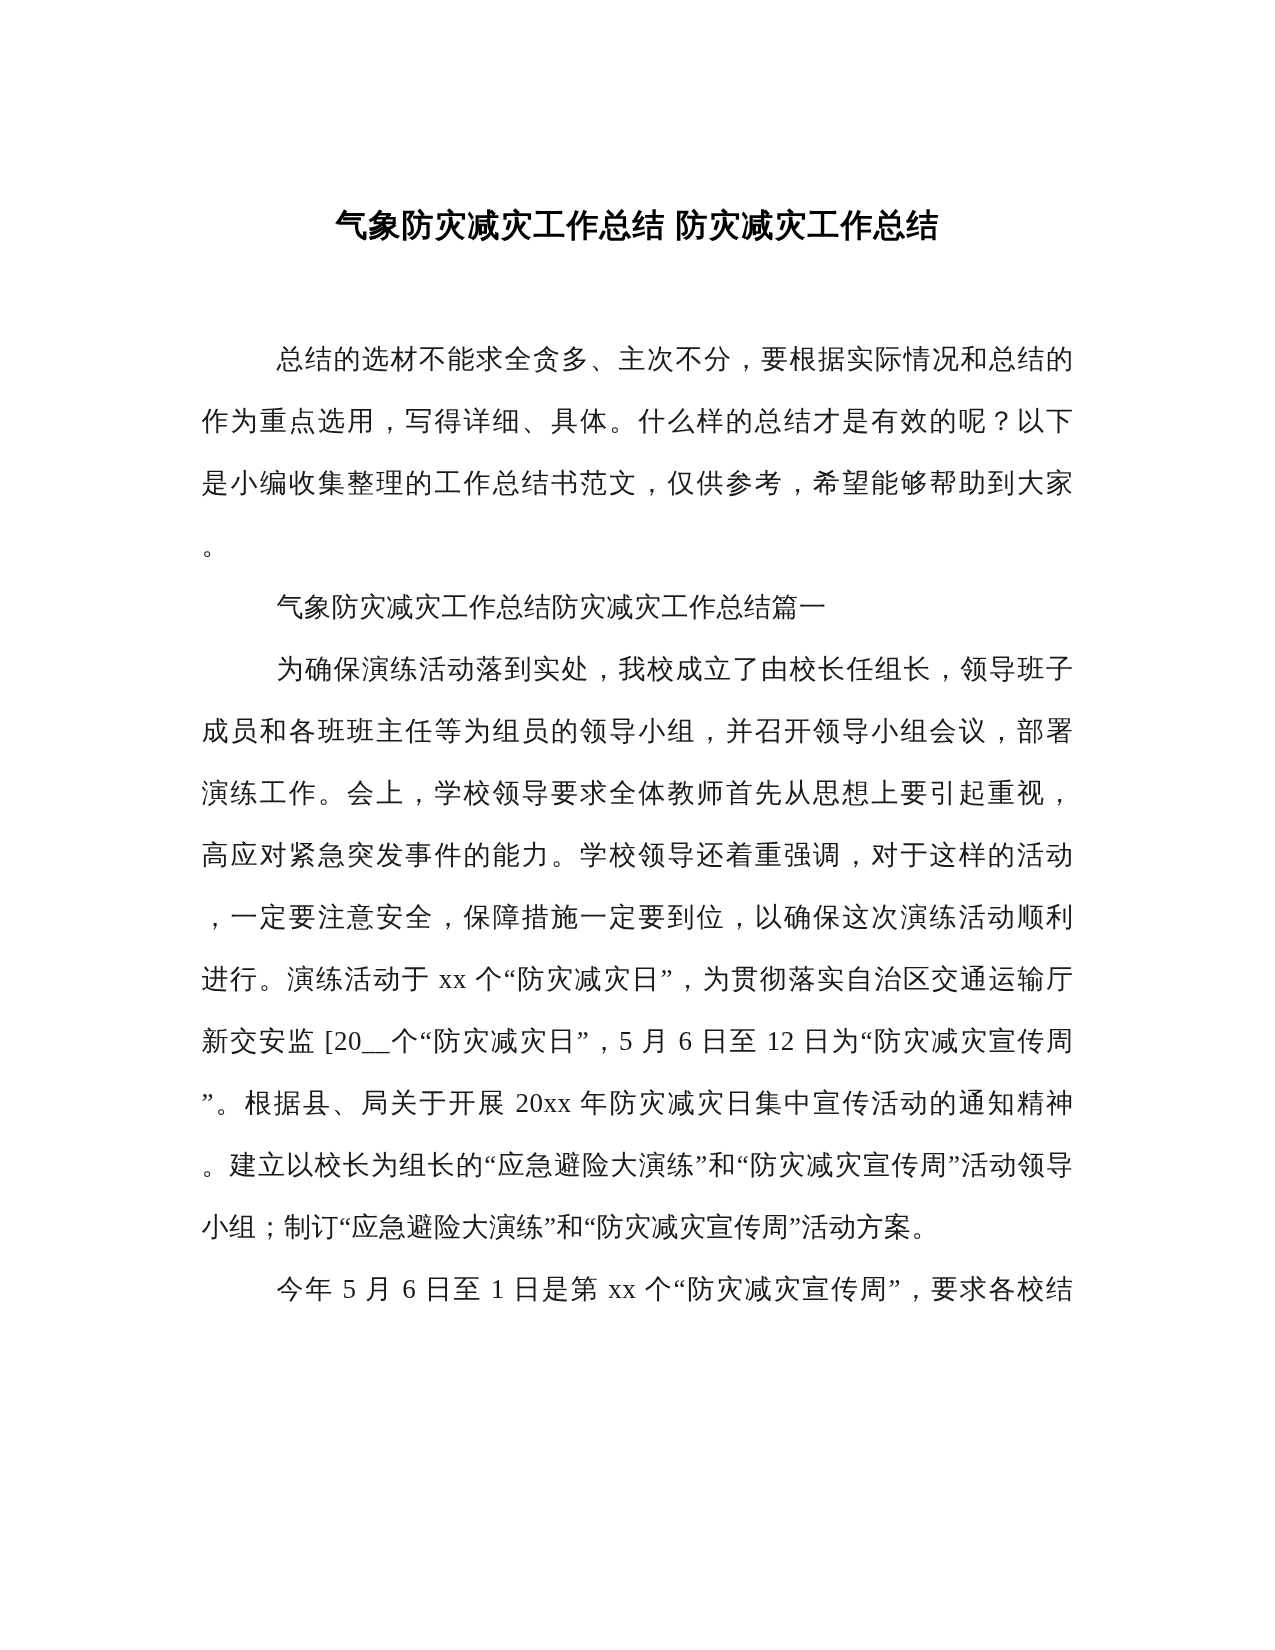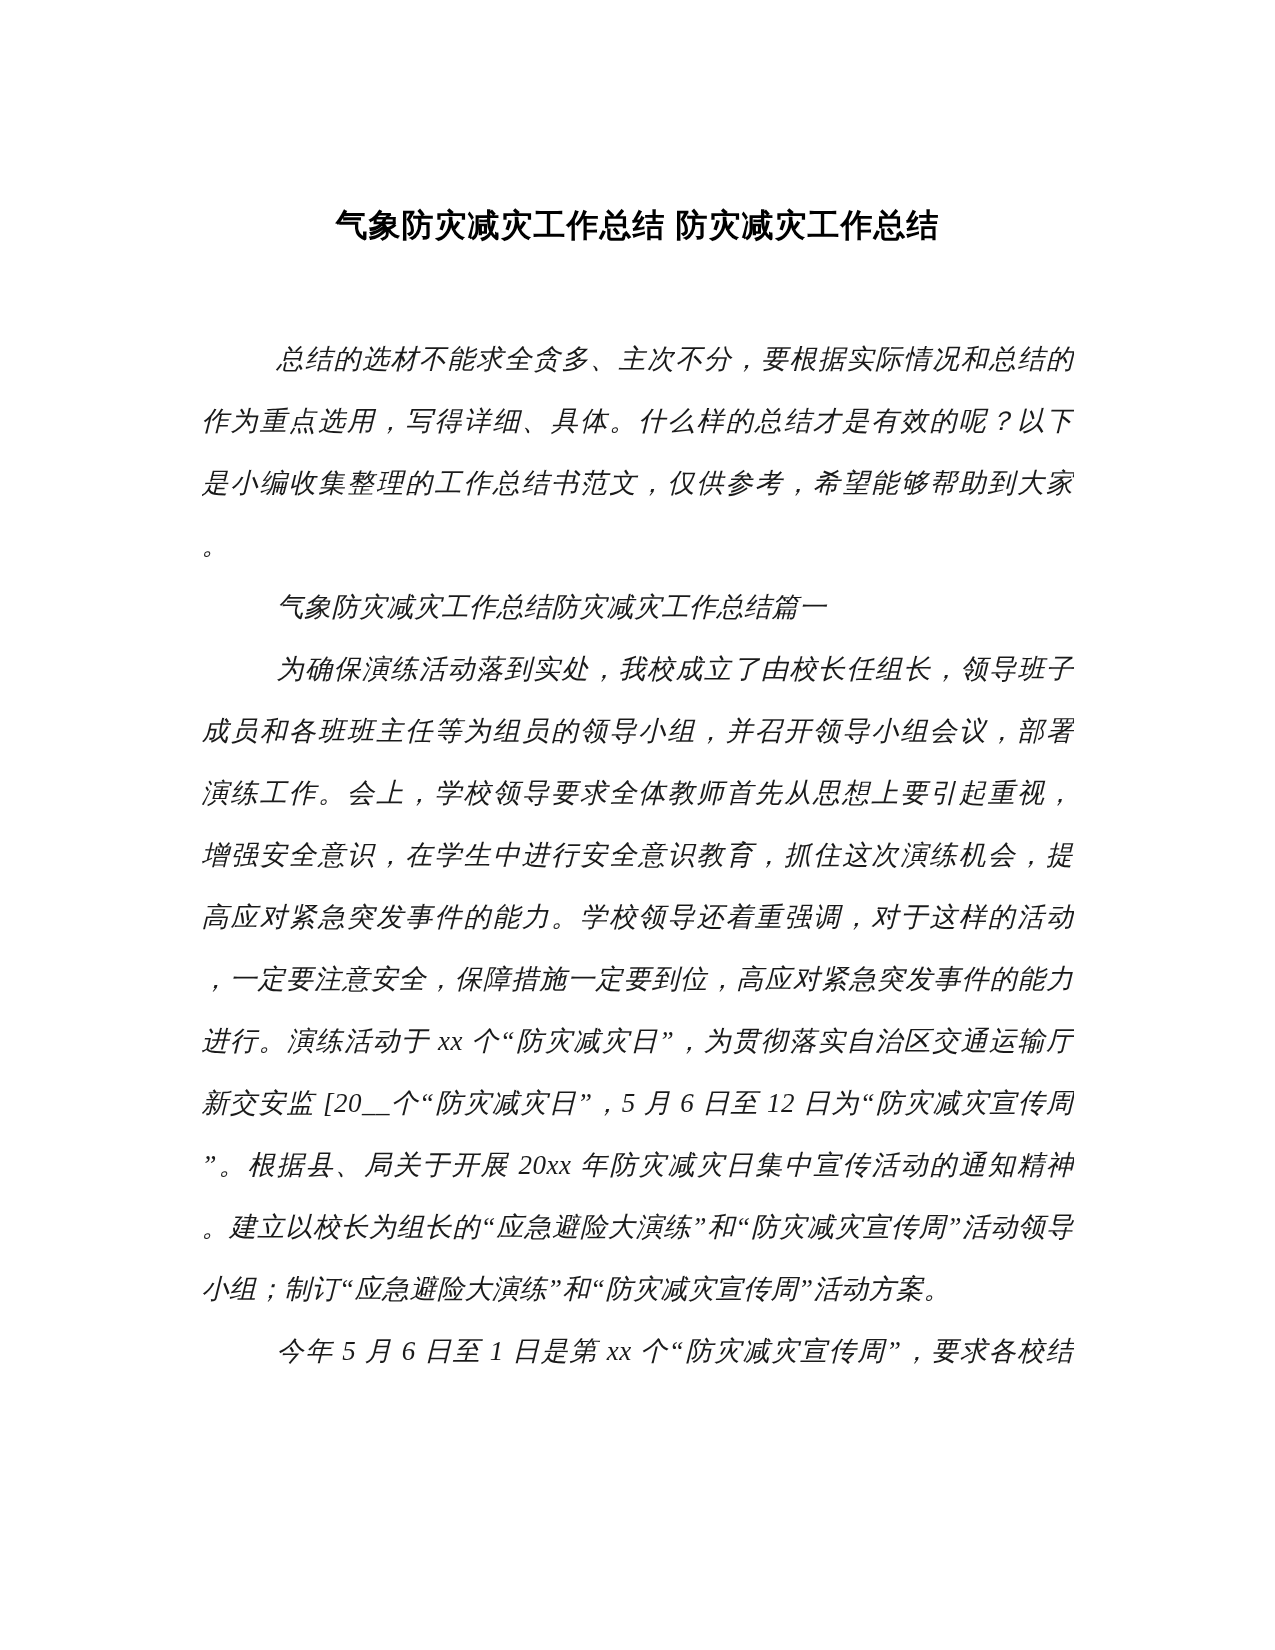--- a/index.html
+++ b/index.html
@@ -21,21 +21,20 @@
     font-weight: 700;
     font-size: 32px;
     line-height: 48px;
     letter-spacing: 1px;
     color: #000000;
     white-space: nowrap;
   }
   .body {
     margin: 79px 0 0 188px;
     width: 872px;
-    font-style: italic;
   }
   .para { margin: 0; padding: 0; }
   .line {
     font-size: 27px;
     line-height: 62px;
     height: 62px;
     overflow: hidden;
     text-align: justify;
     text-align-last: justify;
     text-justify: inter-character;
@@ -64,23 +63,22 @@
     </div>
 
     <div class="para">
       <div class="line ind end">气象防灾减灾工作总结防灾减灾工作总结篇一</div>
     </div>
 
     <div class="para">
       <div class="line ind">为确保演练活动落到实处，我校成立了由校长任组长，领导班子</div>
       <div class="line">成员和各班班主任等为组员的领导小组，并召开领导小组会议，部署</div>
       <div class="line">演练工作。会上，学校领导要求全体教师首先从思想上要引起重视，</div>
-      <div class="line">增强安全意识，在学生中进行安全意识教育，抓住这次演练机会，提</div>
       <div class="line">高应对紧急突发事件的能力。学校领导还着重强调，对于这样的活动</div>
-      <div class="line">，一定要注意安全，保障措施一定要到位，高应对紧急突发事件的能力</div>
+      <div class="line">，一定要注意安全，保障措施一定要到位，以确保这次演练活动顺利</div>
       <div class="line">进行。演练活动于 xx 个“防灾减灾日”，为贯彻落实自治区交通运输厅</div>
       <div class="line">新交安监 [20__个“防灾减灾日”，5 月 6 日至 12 日为“防灾减灾宣传周</div>
       <div class="line">”。根据县、局关于开展 20xx 年防灾减灾日集中宣传活动的通知精神</div>
       <div class="line">。建立以校长为组长的“应急避险大演练”和“防灾减灾宣传周”活动领导</div>
       <div class="line end">小组；制订“应急避险大演练”和“防灾减灾宣传周”活动方案。</div>
     </div>
 
     <div class="para">
       <div class="line ind">今年 5 月 6 日至 1 日是第 xx 个“防灾减灾宣传周”，要求各校结</div>
     </div>

